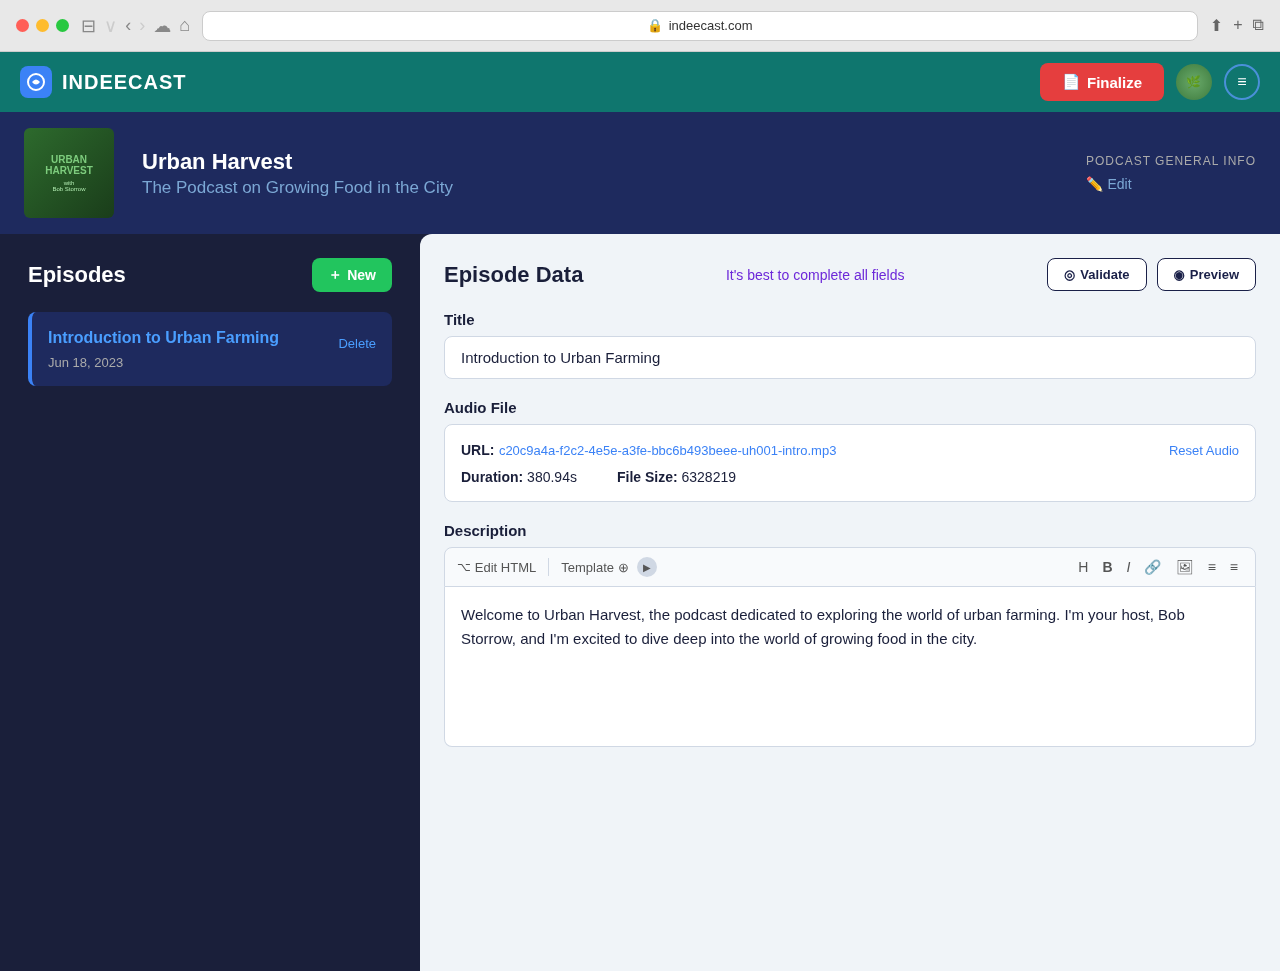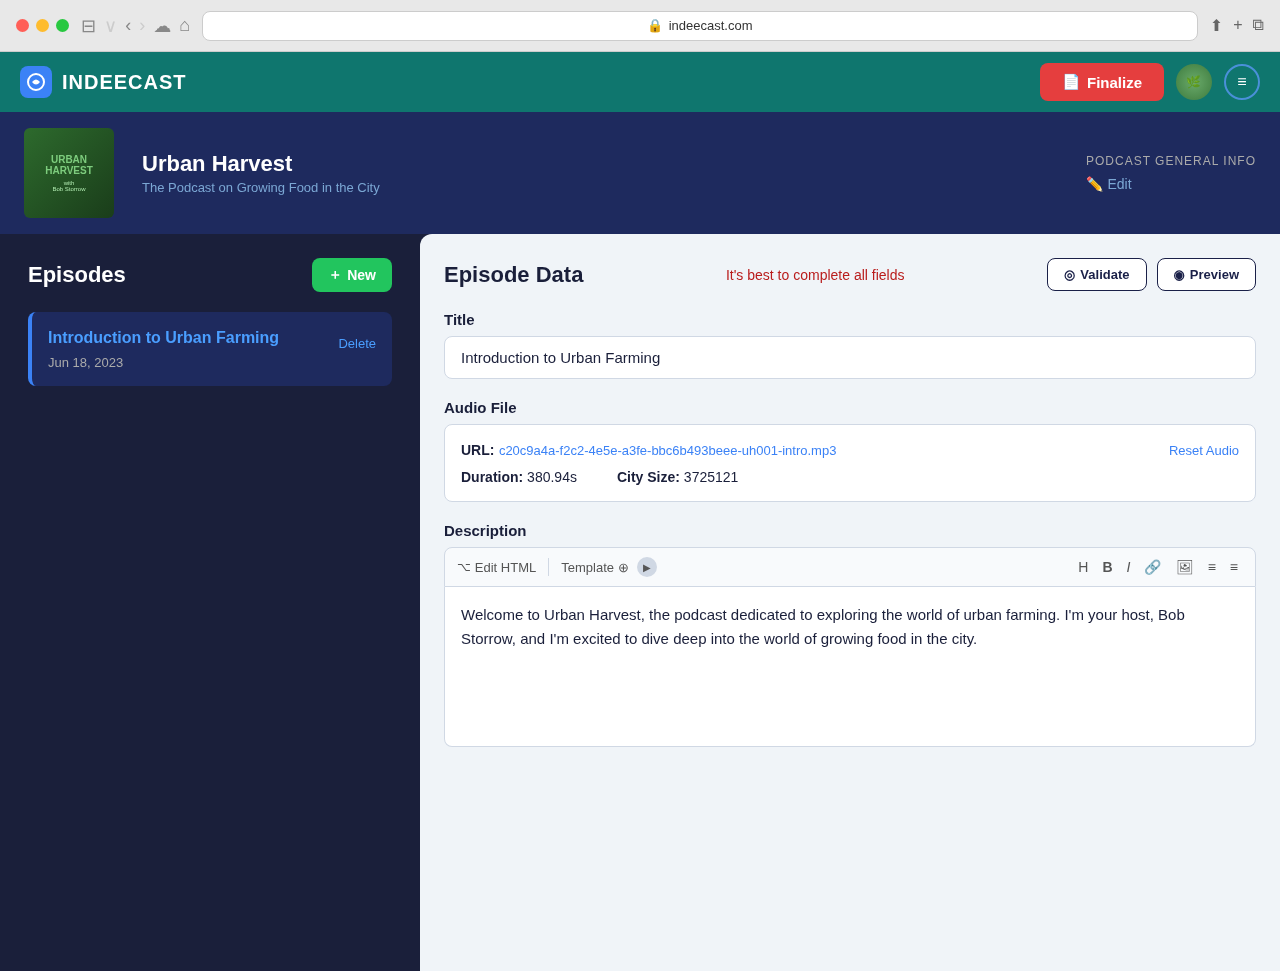--- a/index.html
+++ b/index.html
@@ -133,21 +133,21 @@
       text-align: center;
     }
     .thumb-sub {
       color: #aee8ae;
       font-size: 6px;
       text-align: center;
       margin-top: 4px;
     }
     .podcast-text { color: white; }
     .podcast-title { font-size: 22px; font-weight: 700; }
-    .podcast-subtitle { font-size: 13px; color: #7ba7d4; margin-top: 3px; }
+    .podcast-subtitle { font-size: 17px; color: #7ba7d4; margin-top: 3px; }
     .podcast-meta { text-align: right; color: #aaa; font-size: 12px; }
     .podcast-meta-label { text-transform: uppercase; letter-spacing: 1px; }
     .edit-link {
       color: #7ba7d4;
       font-size: 14px;
       cursor: pointer;
       display: flex;
       align-items: center;
       gap: 4px;
       margin-top: 8px;
@@ -227,21 +227,21 @@
       justify-content: space-between;
       margin-bottom: 20px;
     }
     .episode-data-title {
       font-size: 22px;
       font-weight: 700;
       color: #1a1f3a;
     }
     .episode-data-hint {
       font-size: 14px;
-      color: #b91c1c;
+      color: #6d28d9;
     }
     .episode-data-actions { display: flex; gap: 10px; }
     .action-btn {
       background: white;
       border: 1.5px solid #1a2048;
       color: #1a2048;
       padding: 8px 16px;
       border-radius: 8px;
       font-size: 13px;
       font-weight: 600;
@@ -489,22 +489,22 @@
             <a class="audio-url-link" href="#">c20c9a4a-f2c2-4e5e-a3fe-bbc6b493beee-uh001-intro.mp3</a>
           </div>
           <button class="reset-audio-btn">Reset Audio</button>
         </div>
         <div class="audio-meta-row">
           <div>
             <span class="audio-meta-key">Duration:</span>
             <span>380.94s</span>
           </div>
           <div>
-            <span class="audio-meta-key">City Size:</span>
-            <span>3725121</span>
+            <span class="audio-meta-key">File Size:</span>
+            <span>6328219</span>
           </div>
         </div>
       </div>
     </div>
 
     <div class="form-group">
       <label class="form-label">Description</label>
       <div class="editor-toolbar">
         <button class="toolbar-edit-html">
           <span style="font-size:12px;">⌥</span>

